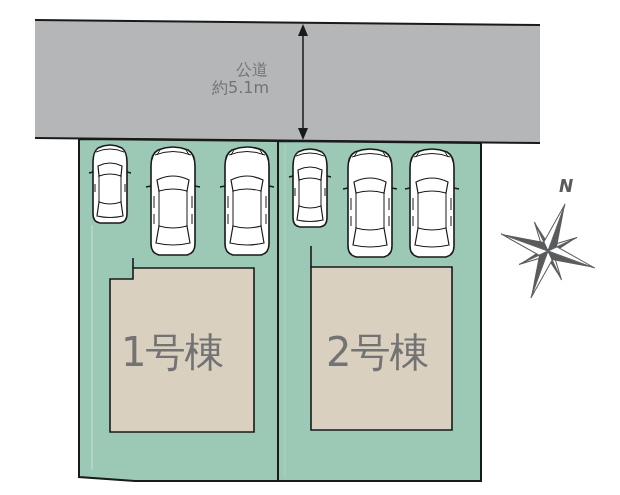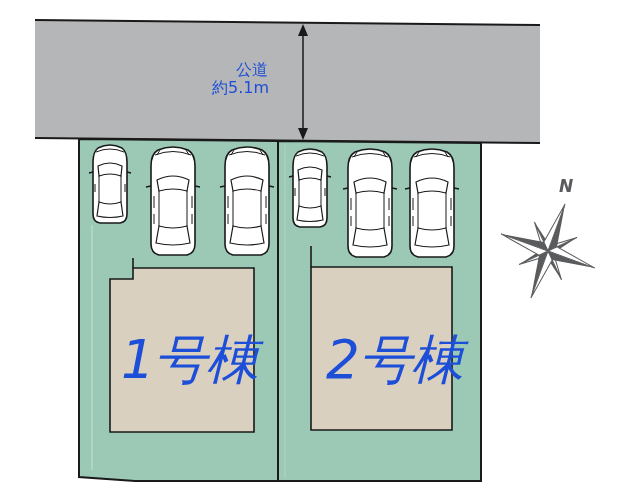--- a/index.html
+++ b/index.html
@@ -1,21 +1,21 @@
 <!DOCTYPE html>
 <html><head>
   <meta charset="utf-8">
   <style>
     html, body { margin: 0; padding: 0; background: #ffffff; }
     body { width: 620px; height: 495px; position: relative; overflow: hidden; font-family: "DejaVu Sans", sans-serif; }
     svg { position: absolute; left: 0; top: 0; }
-    .label { position: absolute; color: #1d4ed8; white-space: nowrap; font-family: "DejaVu Sans", sans-serif; }
+    .label { position: absolute; color: #737373; white-space: nowrap; font-family: "DejaVu Sans", sans-serif; }
     .road-name { left: 236px; top: 60px; font-size: 16px; letter-spacing: 0px; }
     .road-width { left: 212px; top: 78px; font-size: 16px; text-align: center; }
-    .bldg-label { font-size: 53px; letter-spacing: -1px; font-style: italic; }
+    .bldg-label { font-size: 40px; letter-spacing: -1px; }
     .bldg1 { left: 121px; top: 325px; }
     .bldg2 { left: 318px; top: 325px; margin-left: 8px; }
     .north { position: absolute; left: 559px; top: 176px; font-size: 17px; font-style: italic; font-weight: bold; color: #5a5b5d; }
   </style>
 </head>
 <body>
 
 <svg width="620" height="495" viewBox="0 0 620 495">
   <defs>
     <g id="car-small">

